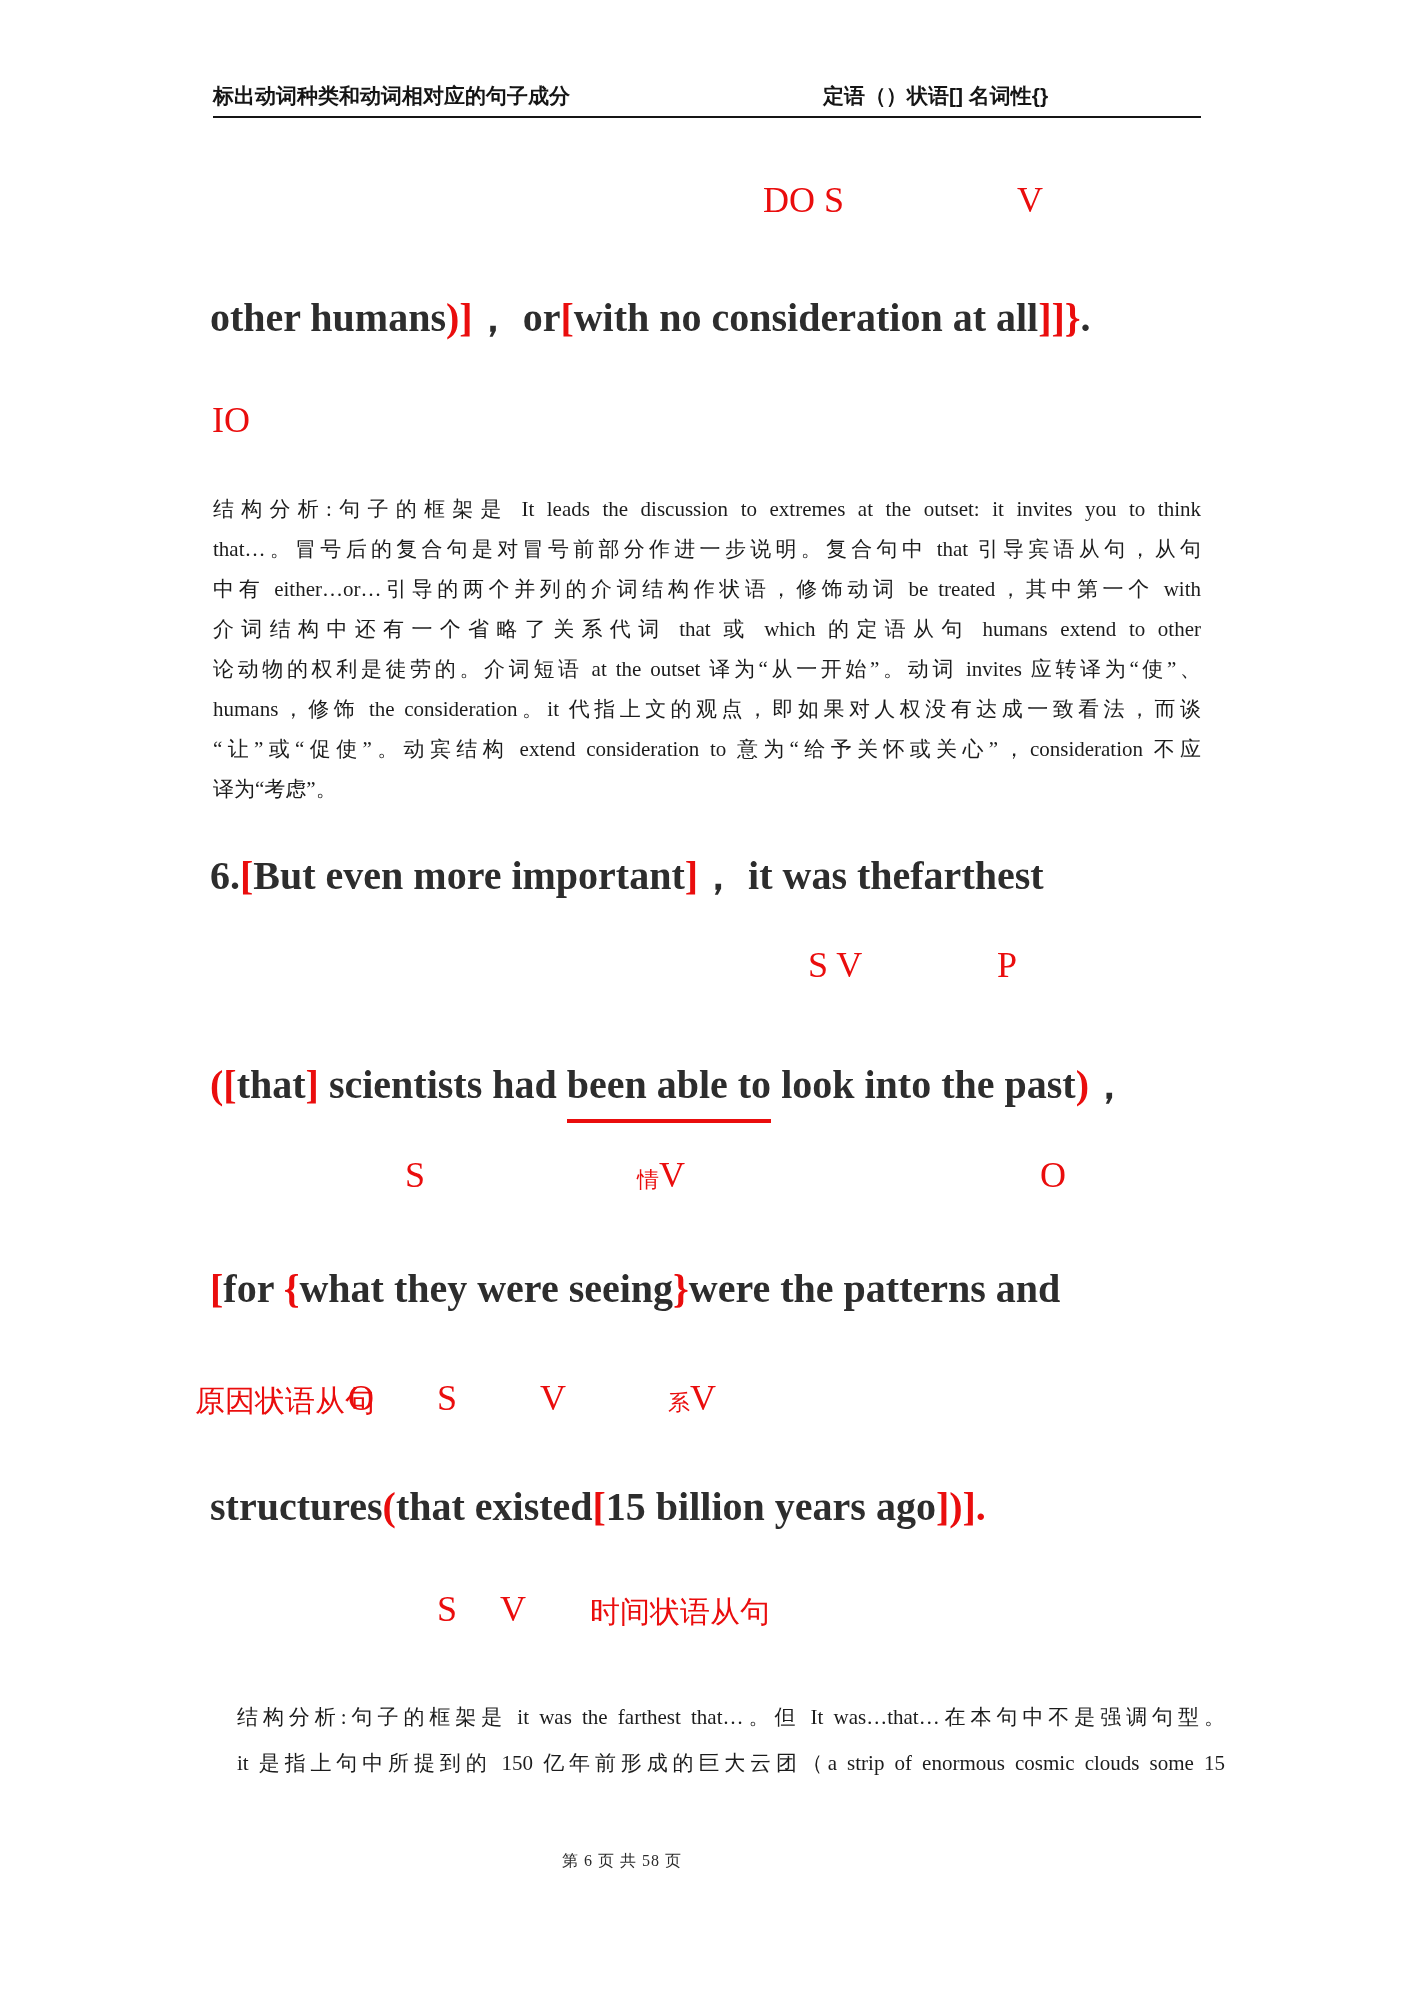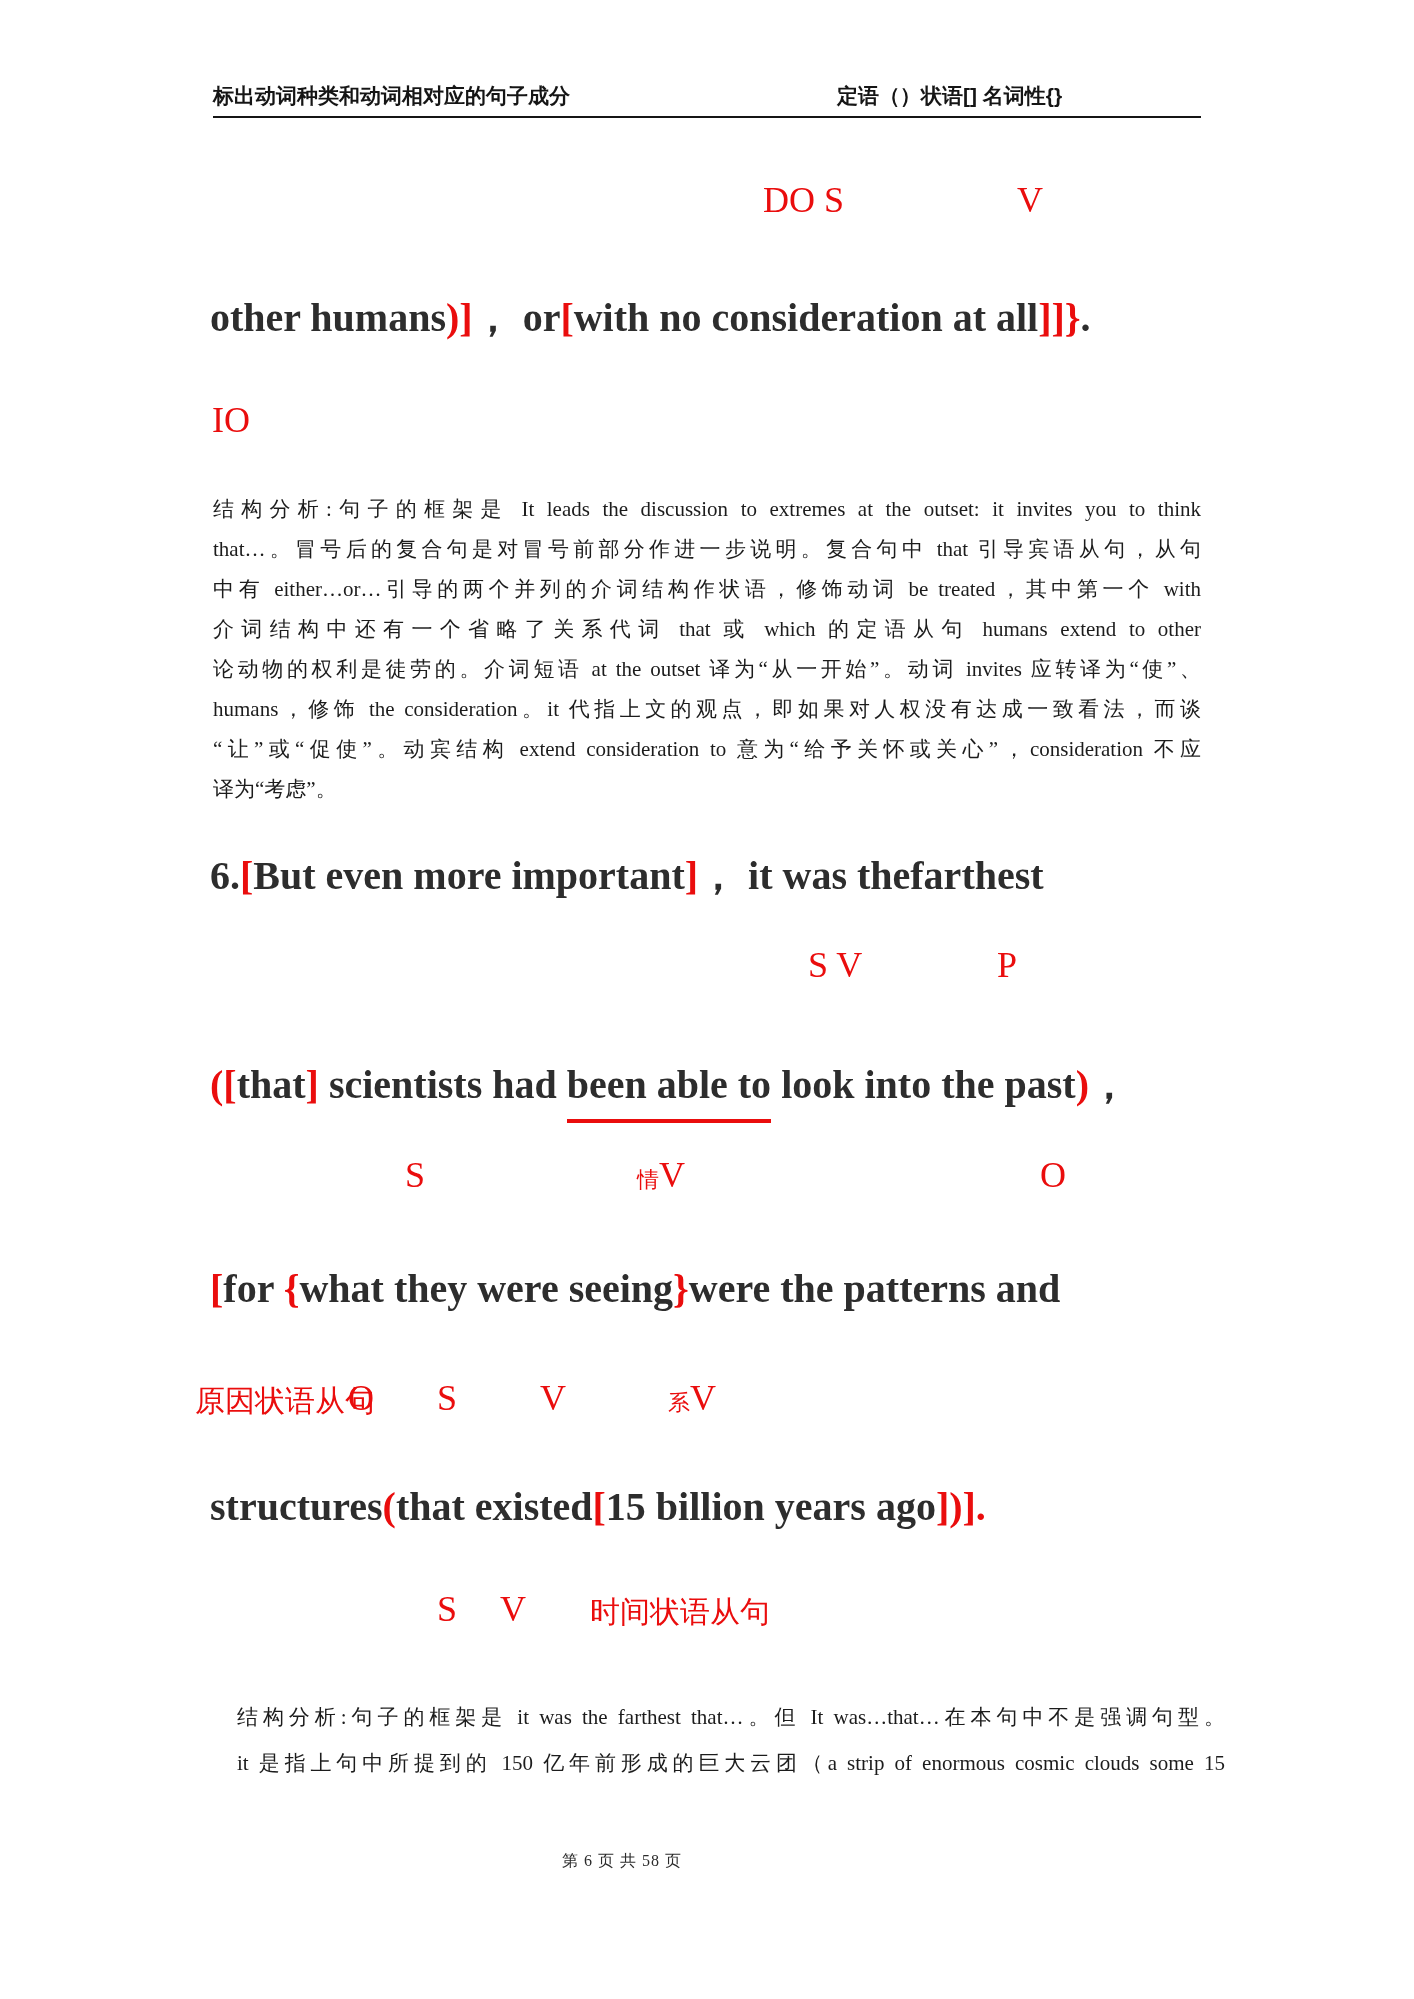--- a/index.html
+++ b/index.html
@@ -6,21 +6,21 @@
   .page{
     position:relative;width:1414px;height:1999px;background:#ffffff;overflow:hidden;
     font-family:"Liberation Serif","DejaVu Serif",serif;color:#1e1e1e;
     --red:#ea0d0d;
   }
   .hdr{
     position:absolute;top:82px;font-family:"Liberation Sans","DejaVu Sans",sans-serif;
     font-weight:bold;font-size:21px;color:#151515;white-space:nowrap;
   }
   .hdr-l{left:213px;text-align:center;}
-  .hdr-r{left:823px;margin-left:14px;}
+  .hdr-r{left:823px;}
   .rule{position:absolute;left:213px;top:116px;width:988px;height:2px;background:#151515;}
   .anno{position:absolute;left:0;width:1414px;height:44px;color:var(--red);text-align:center;}
   .anno .tok{position:absolute;bottom:0;font-size:36px;line-height:1;white-space:nowrap;}
   .anno .tok.cjk{font-size:30px;}
   .anno .tok span.sm{font-size:22px;}
   .bold-line{
     position:absolute;left:210px;font-size:40px;font-weight:bold;color:#2d2d2d;
     line-height:1.15;white-space:nowrap;
   }
   .bold-line span.red{color:var(--red);}

